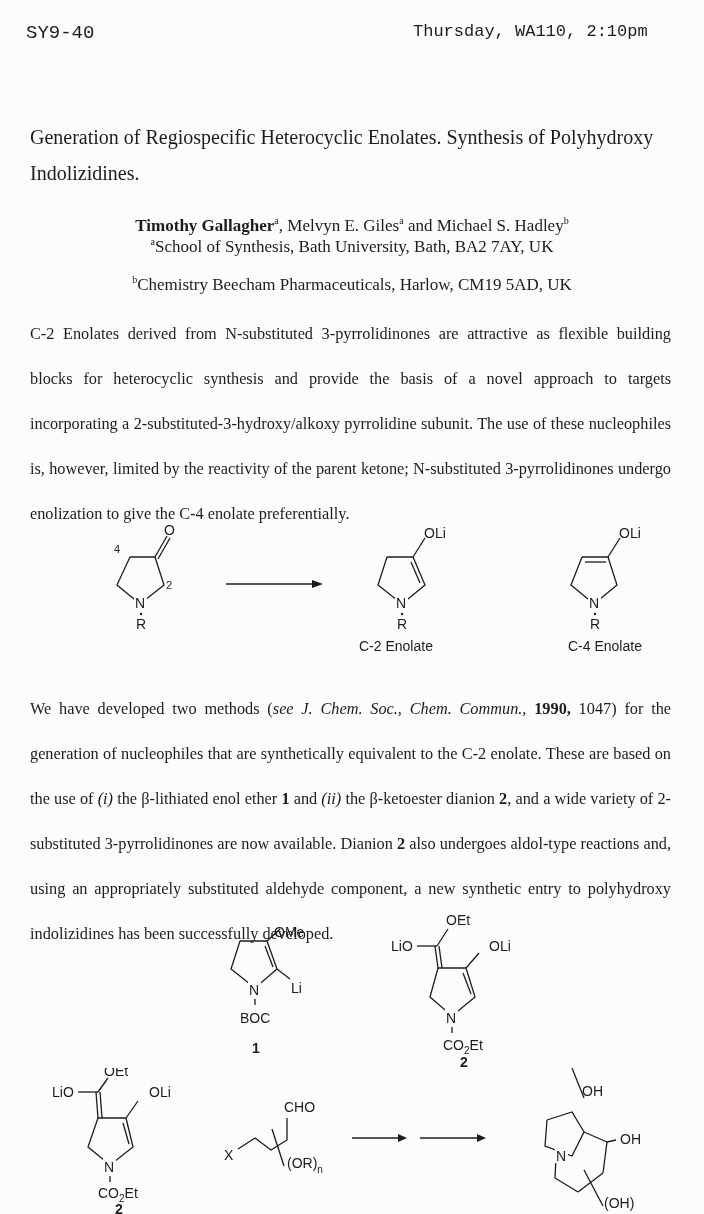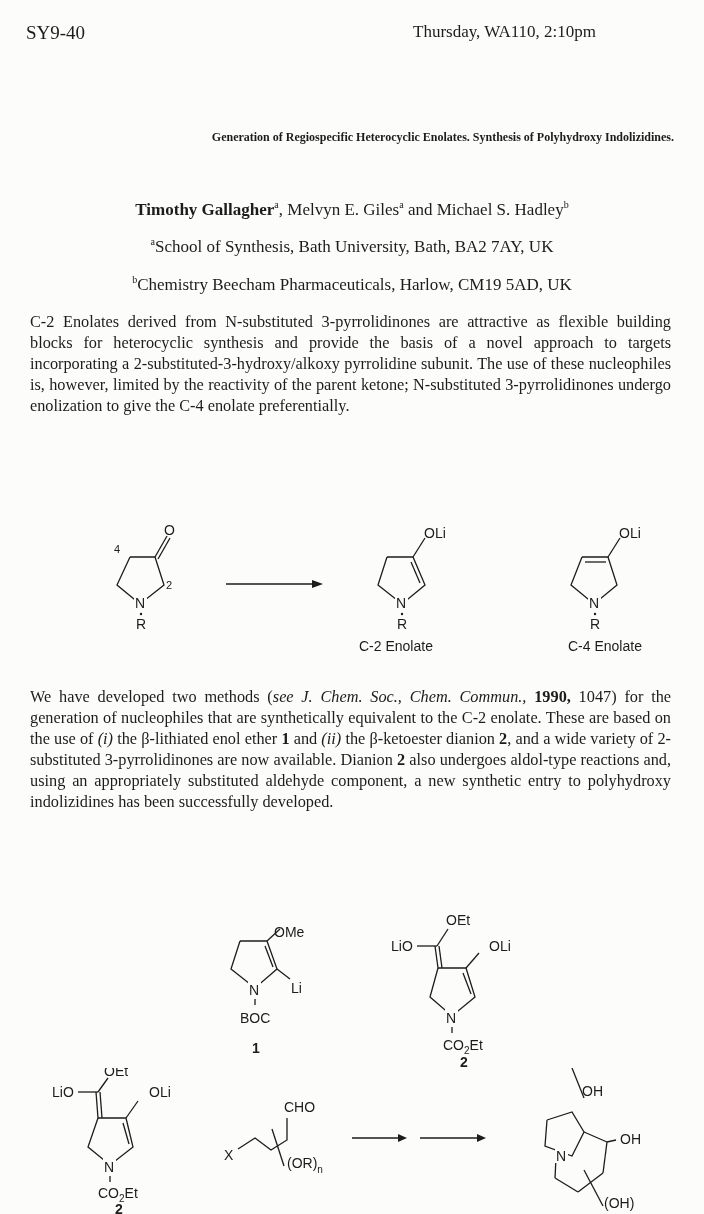--- a/index.html
+++ b/index.html
@@ -1,33 +1,33 @@
 <!DOCTYPE html>
 <html><head>
 <meta charset="utf-8">
 <style>
   html, body { margin: 0; padding: 0; }
   body {
     width: 704px; height: 1214px; overflow: hidden;
     background: #fcfcfa; color: #1c1c1c; position: relative;
     font-family: "Liberation Serif", serif;
   }
-  .mono { font-family: Liberation Serif, serif; }
+  .mono { font-family: Liberation Mono, monospace; }
   .hdr-left { position: absolute; left: 26px; top: 22px; font-size: 19px; }
   .hdr-right { position: absolute; left: 413px; top: 22px; font-size: 17px; }
   .title {
-    position: absolute; left: 30px; width: 644px; text-align: right;
-    font-weight: bold; font-size: 12px; line-height: 36px; top: 119px;
+    position: absolute; left: 30px; width: 644px; text-align: left;
+    font-weight: normal; font-size: 20px; line-height: 36px; top: 119px;
   }
   .center-line { position: absolute; left: 0; width: 704px; text-align: center; font-size: 17px; }
-  .authors { top: 200px; }
+  .authors { top: 216px; }
   .aff1 { top: 237px; }
   .aff2 { top: 275px; }
   .para {
-    position: absolute; left: 30px; width: 641px; font-size: 16.3px; line-height: 21px;
+    position: absolute; left: 30px; width: 641px; font-size: 16.3px; line-height: 45px;
     text-align: justify; text-align-last: left;
   }
   .p1 { top: 311px; }
   .p2 { top: 686px; }
   sup { font-size: 10px; vertical-align: super; line-height: 0; }
   svg { position: absolute; left: 0; }
   svg text { font-family: "Liberation Sans", sans-serif; fill: #1c1c1c; }
   svg line, svg polyline, svg polygon, svg path { stroke: #1c1c1c; stroke-width: 1.3; fill: none; }
   .arrowhead { fill: #1c1c1c; stroke: none; }
 </style>

